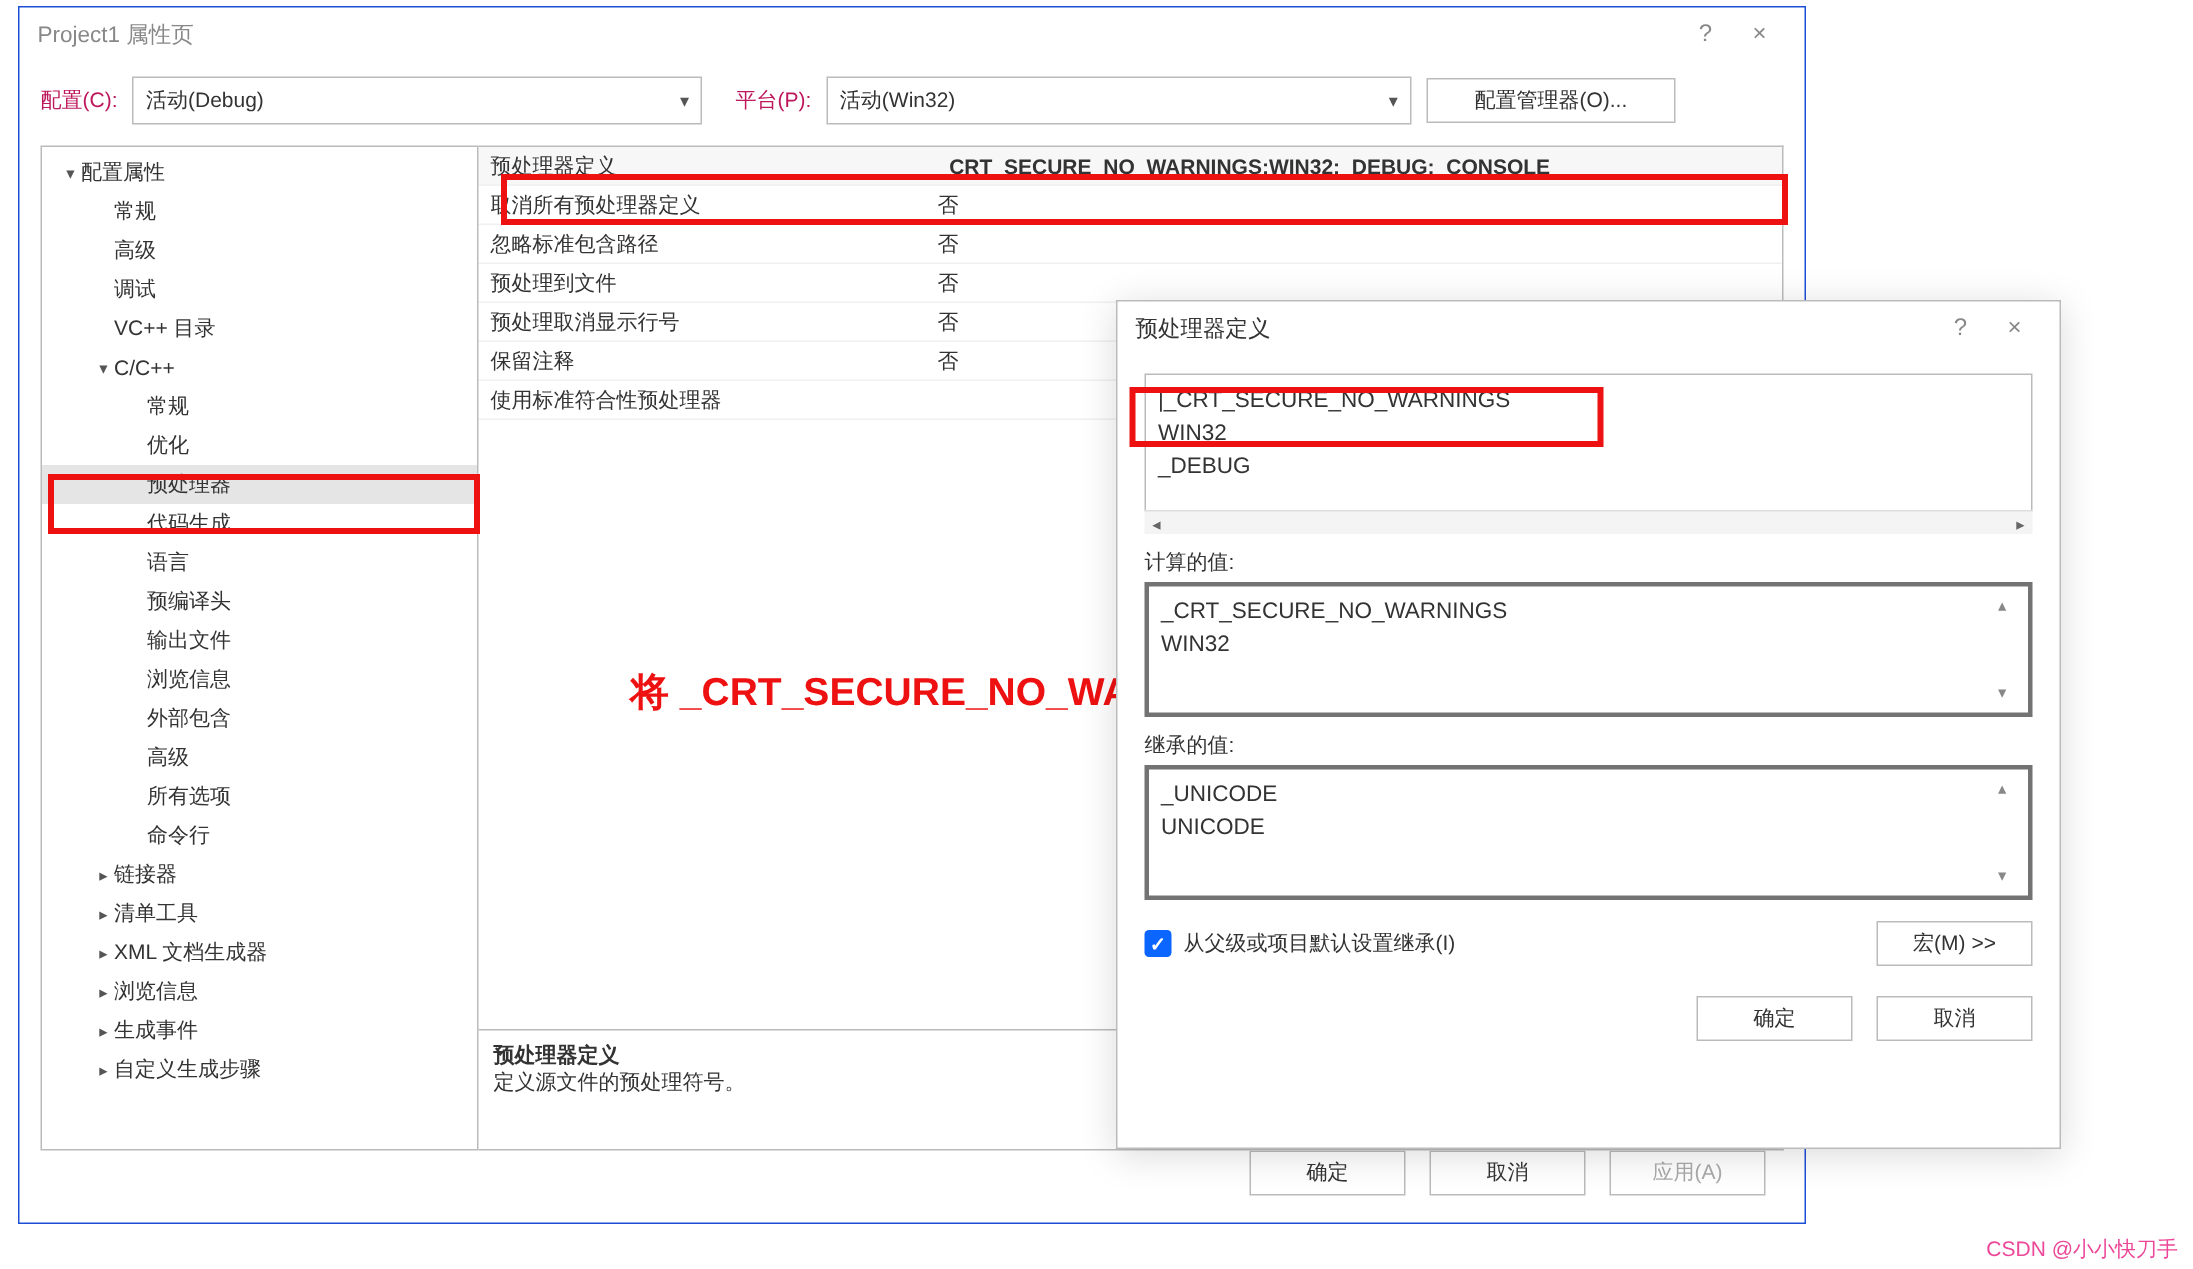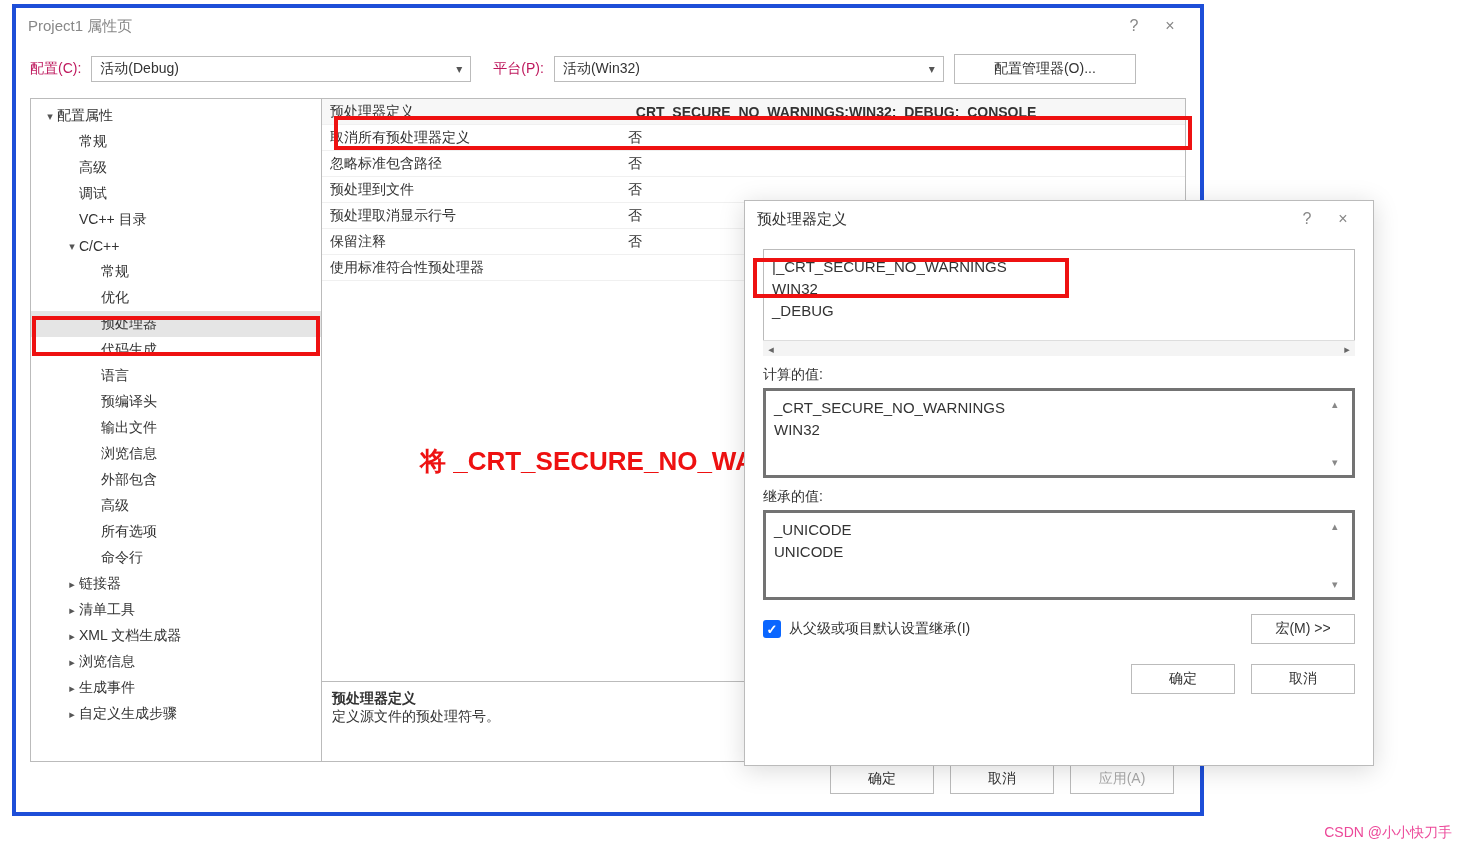--- a/index.html
+++ b/index.html
@@ -1,24 +1,24 @@
 <!DOCTYPE html>
 <html><head>
 <meta charset="utf-8">
 <style>
   * { box-sizing: border-box; font-family: "Microsoft YaHei", "Segoe UI", sans-serif; }
   body { margin: 0; width: 1462px; height: 846px; background: #fff; position: relative; font-size: 14px; color: #333; }
-  .window { position: absolute; border: 4px solid #1d4ed8; background: #fff; }
+  .window { position: absolute; border: 1px solid #1d4ed8; background: #fff; }
   .main-window { left: 12px; top: 4px; width: 1192px; height: 812px; }
   .titlebar { height: 36px; display: flex; align-items: center; padding: 0 12px; color: #888; font-size: 15px; }
   .titlebar .spacer { flex: 1; }
   .titlebar .ctrl { width: 36px; text-align: center; color: #888; font-size: 16px; }
   .config-row { display: flex; align-items: center; gap: 10px; padding: 10px 14px 14px 14px; }
   .config-row label { color: #be185d; }
-  .combo { border: 1px solid #bbb; height: 14px; display: flex; align-items: center; padding: 12px 8px; background: #fff; position: relative; }
+  .combo { border: 1px solid #bbb; height: 32px; display: flex; align-items: center; padding: 0 8px; background: #fff; position: relative; }
   .combo .chev { position: absolute; right: 8px; color: #555; font-size: 12px; }
   .btn { border: 1px solid #bbb; background: #fff; height: 30px; padding: 0 16px; display: inline-flex; align-items: center; justify-content: center; }
   .body-split { display: flex; height: calc(100% - 140px); padding: 0 14px; gap: 0; }
   .tree-pane { width: 292px; border: 1px solid #bbb; overflow: hidden; position: relative; }
   .tree { padding: 4px 0; }
   .tree-item { padding: 2px 8px 2px 8px; white-space: nowrap; height: 26px; display: flex; align-items: center; }
   .tree-item.sel { background: #e5e5e5; }
   .tri { display: inline-block; width: 14px; text-align: center; color: #555; font-size: 11px; }
   .indent-0 { padding-left: 12px; }
   .indent-1 { padding-left: 34px; }
@@ -69,21 +69,21 @@
     <label>配置(C):</label>
     <div class="combo" style="width:380px">
       <span>活动(Debug)</span>
       <span class="chev">▾</span>
     </div>
     <label style="margin-left:12px">平台(P):</label>
     <div class="combo" style="width:390px">
       <span>活动(Win32)</span>
       <span class="chev">▾</span>
     </div>
-    <div class="btn" style="width:182px">
+    <div class="btn" style="width:166px">
       <span>配置管理器(O)...</span>
     </div>
   </div>
 
   <div class="body-split">
     <div class="tree-pane">
       <div class="tree" id="tree-container">
           <div class="tree-item indent-0">
             <span class="tri">▾</span>
             <span>配置属性</span>

